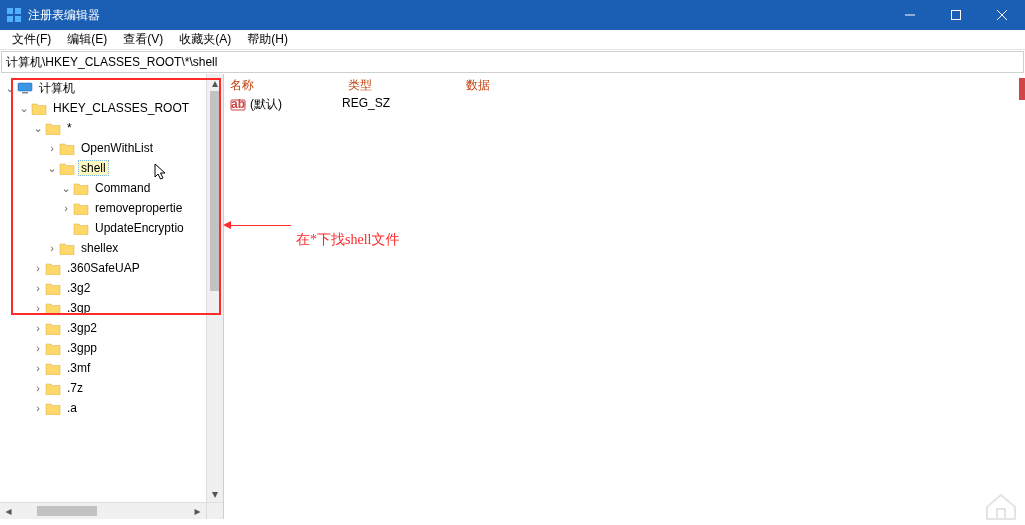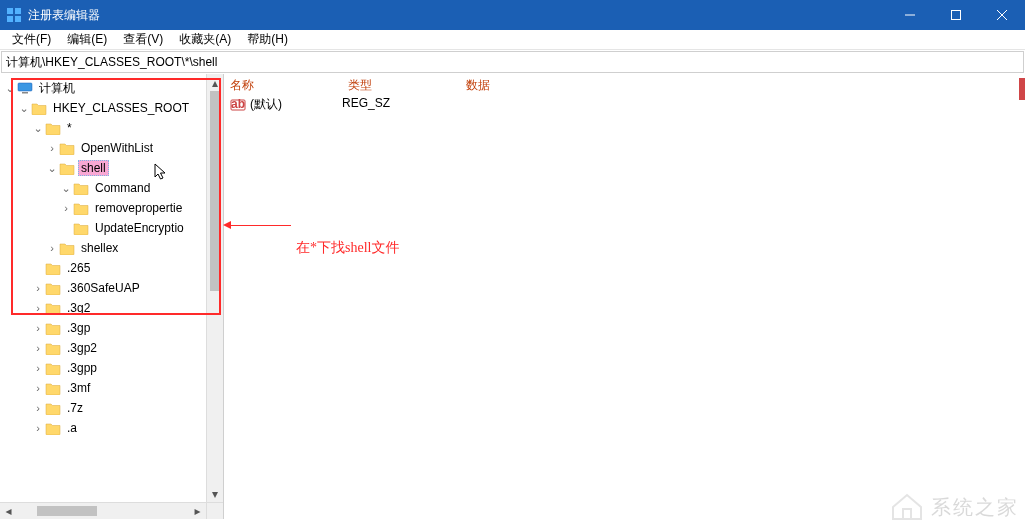--- a/index.html
+++ b/index.html
@@ -27,21 +27,21 @@
 .tree-vscroll-corner { position: absolute; bottom:0; right:0; width:17px; height:17px; background:#f0f0f0; border-left:1px solid #ddd; border-top:1px solid #ddd;}
 .tree-vscroll { position:absolute; right:0; top:0; width:17px; bottom:17px; background:#f0f0f0; border-left:1px solid #ddd; display:flex; flex-direction:column; align-items:center; }
 .tree-vscroll .arrow { width:17px; height:17px; display:flex; align-items:center; justify-content:center; color:#555;}
 .tree-vscroll .track{ flex:1; position:relative; width:100%;}
 .tree-vscroll .thumb{ position:absolute; top:0; left:3px; right:3px; height:200px; background:#c2c2c2;}
 
 .tree-row { display: flex; align-items: center; height: 20px; white-space: nowrap; padding-left: 4px; }
 .tree-row .exp { width: 12px; text-align: center; color: #6b6b6b; font-size: 11px; cursor: default; line-height:1; user-select:none;}
 .tree-row .icon { width: 18px; height: 16px; display: inline-flex; align-items: center; justify-content: center; margin-right: 2px; }
 .tree-row .label { padding: 0 3px; cursor: default; }
-.tree-row.selected .label { background: #f9a8d4; border: 1px dotted #7ab7e8; padding: 0 2px; }
+.tree-row.selected .label { background: #fef9c3; border: 1px dotted #7ab7e8; padding: 0 2px; }
 .indent { display:inline-block; }
 
 .folder-svg { width:16px; height:13px; }
 .pc-svg { width:16px; height:12px; }
 
 .list-pane { flex: 1; position: relative; }
 .list-header { display: flex; height: 22px; align-items: center; }
 .list-header .col { padding: 0 6px; color: #c2410c; }
 .list-header .col.name { width: 118px; }
 .list-header .col.type { width: 118px; }
@@ -209,29 +209,20 @@
           <span class="exp">›</span>
         <span class="icon">
             <svg class="folder-svg" viewBox="0 0 16 13">
               <path d="M1 2h5l1.5 1.5H15v8.5a1 1 0 0 1-1 1H2a1 1 0 0 1-1-1z" fill="#ffd86b" stroke="#d9a93c" stroke-width="0.5"></path>
             </svg>
           </span>
         <span class="label">shellex</span>
       </div>
 
       <div class="tree-row">
-          <span class="indent" style="width:40px"></span>
-          <span class="icon">
-            <svg class="folder-svg" viewBox="0 0 16 13">
-              <path d="M1 2h5l1.5 1.5H15v8.5a1 1 0 0 1-1 1H2a1 1 0 0 1-1-1z" fill="#ffd86b" stroke="#d9a93c" stroke-width="0.5"></path>
-            </svg>
-          </span>
-          <span class="label">.265</span>
-        </div>
-      <div class="tree-row">
           <span class="indent" style="width:28px"></span>
           <span class="exp">›</span>
           <span class="icon">
             <svg class="folder-svg" viewBox="0 0 16 13">
               <path d="M1 2h5l1.5 1.5H15v8.5a1 1 0 0 1-1 1H2a1 1 0 0 1-1-1z" fill="#ffd86b" stroke="#d9a93c" stroke-width="0.5"></path>
             </svg>
           </span>
           <span class="label">.360SafeUAP</span>
         </div>
       <div class="tree-row">
@@ -340,27 +331,26 @@
       </div>
       <div class="cell type">REG_SZ</div>
     </div>
   </div>
 
 </div>
 
 <div class="highlight-box" style="left:11px; top:78px; width:210px; height:237px;"></div>
 <div class="annotation-arrow" style="left:223px; top:221px;"></div>
 <div class="annotation-line" style="left:231px; top:225px; width:60px;"></div>
-<div class="annotation-text" style="left:296px; top:239px;font-family:Liberation Serif, serif;">在*下找shell文件</div>
+<div class="annotation-text" style="left:296px; top:231px;font-family:Liberation Serif, serif;">在*下找shell文件</div>
 
 <svg class="cursor-arrow" style="left:154px; top:163px;" viewBox="0 0 14 18">
     <path d="M1 1 L1 14 L4 11 L6.5 16 L9 15 L6.5 10 L11 10 Z" fill="#fff" stroke="#000" stroke-width="1"></path>
   </svg>
 
 <div class="right-accent"></div>
 
 <div class="watermark">
   <svg class="house" viewBox="0 0 36 28">
       <path d="M4 14 L18 2 L32 14 L32 26 L4 26 Z" fill="none" stroke="#888" stroke-width="2"></path>
       <rect x="14" y="16" width="8" height="10" fill="none" stroke="#888" stroke-width="2"></rect>
     </svg>
-  <span class="txt">系统之家</span>
 </div>
 
 </body></html>

